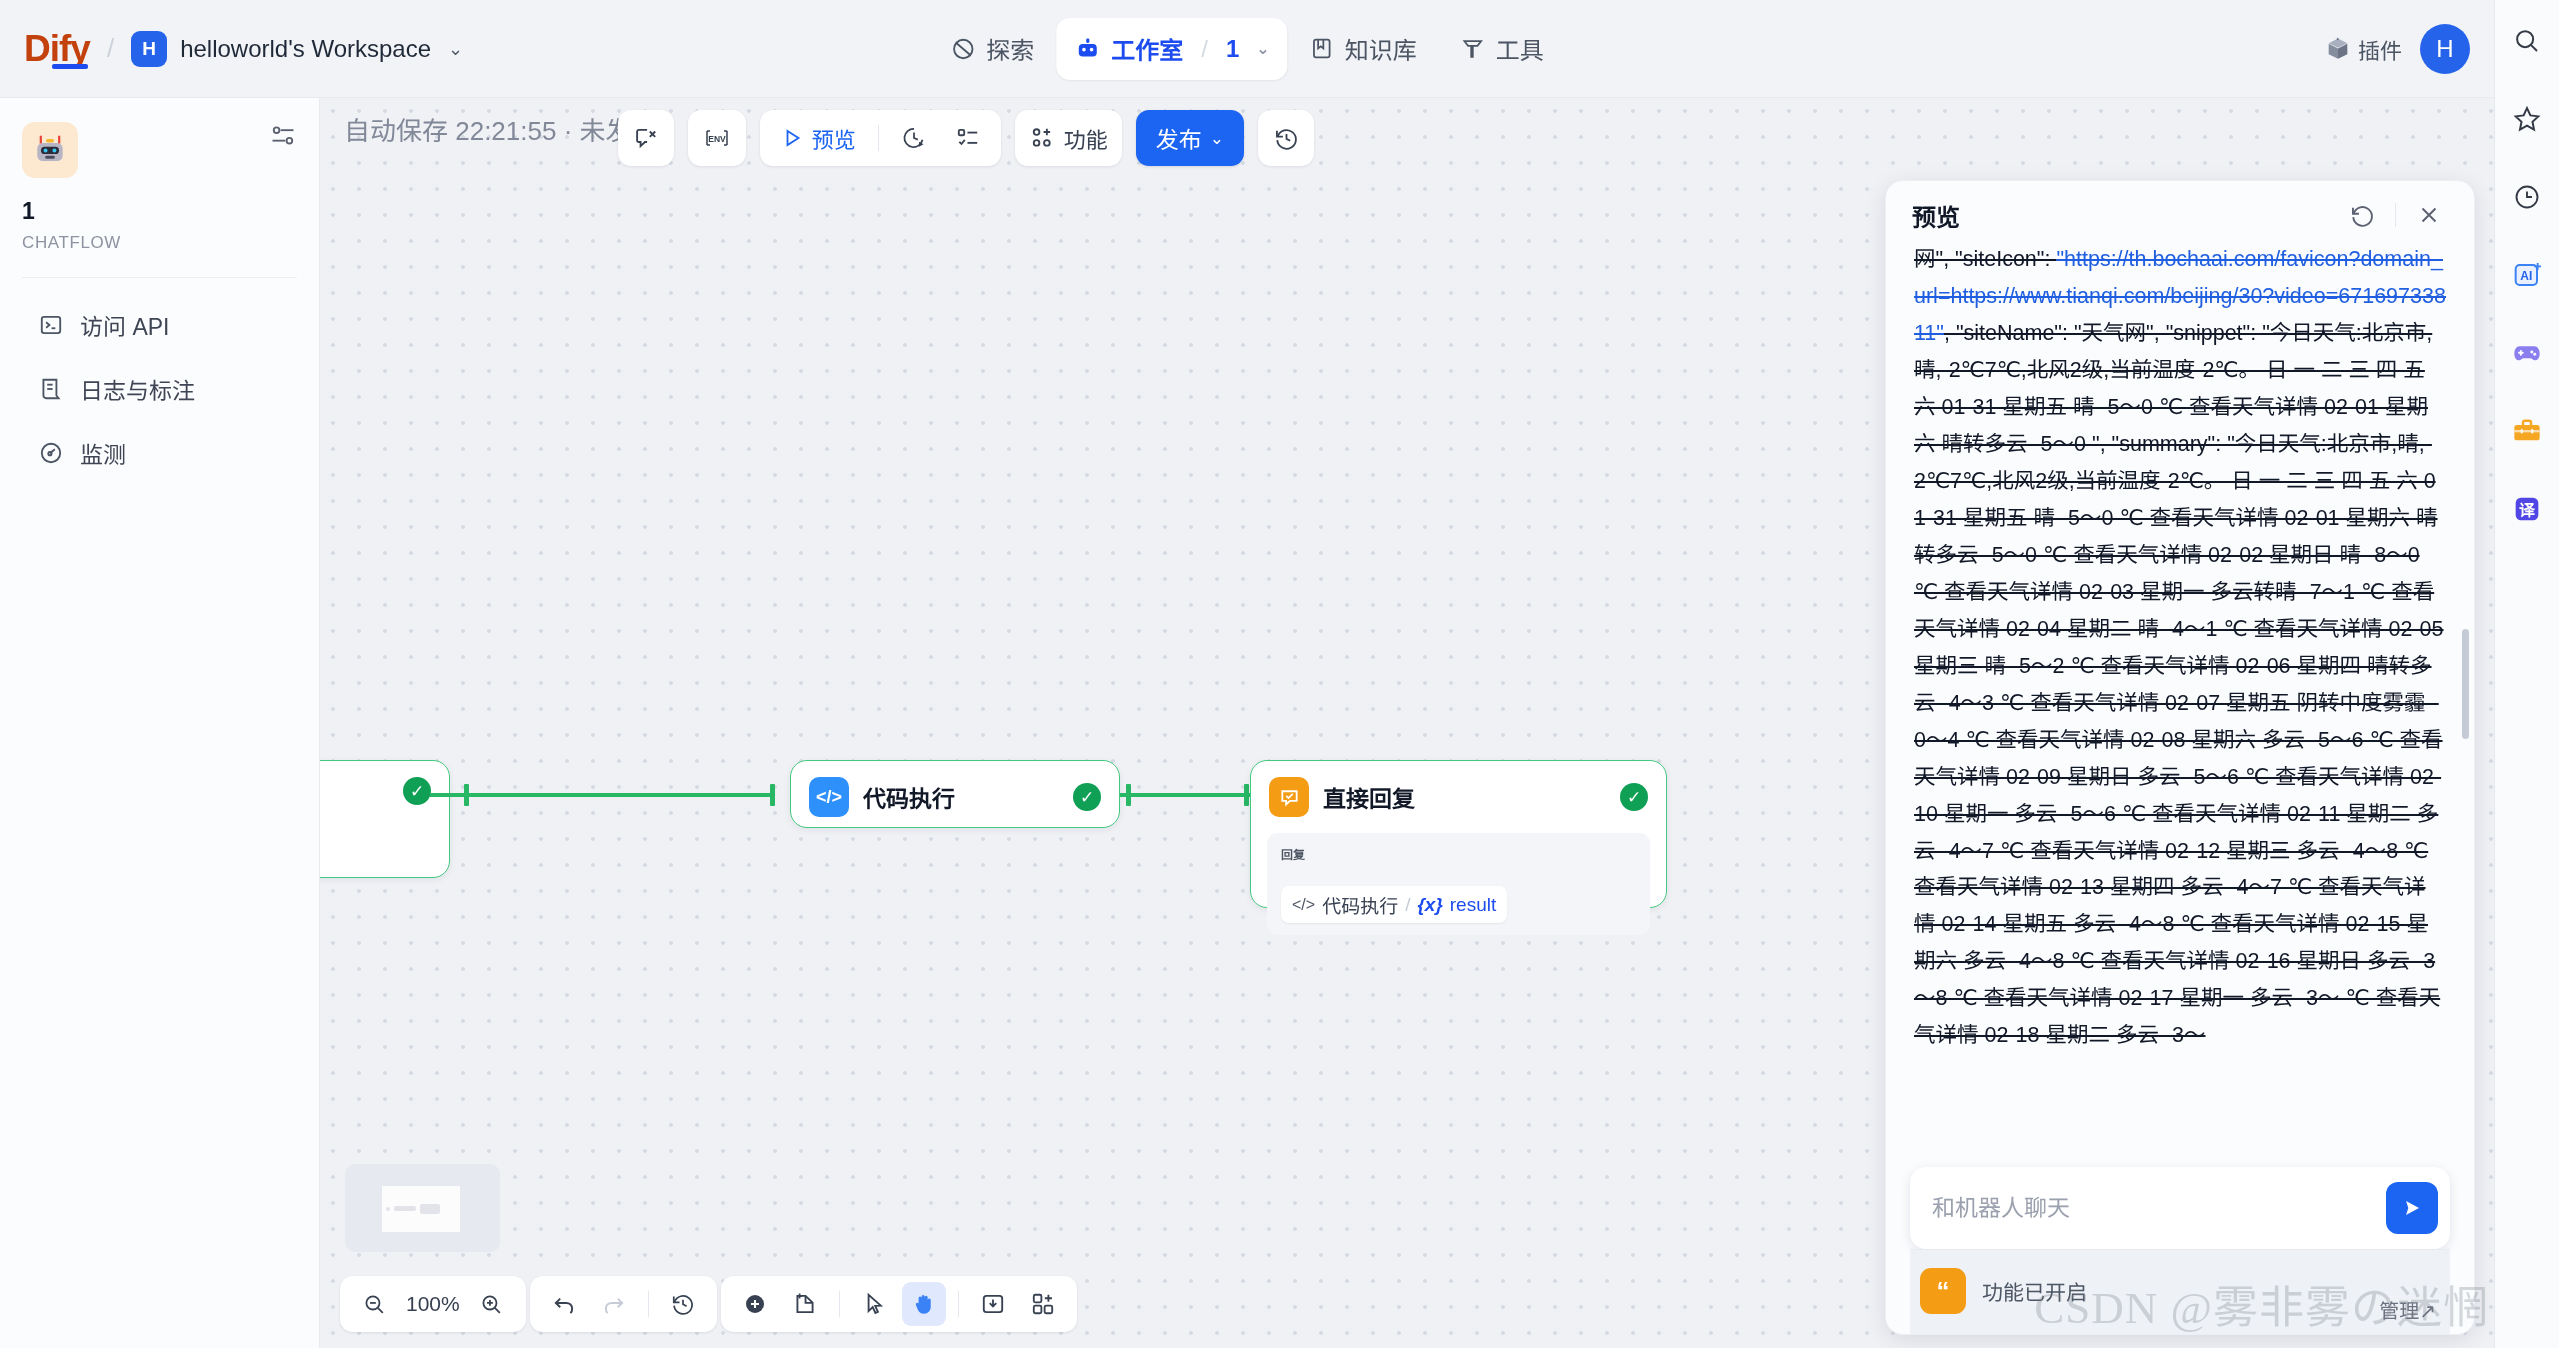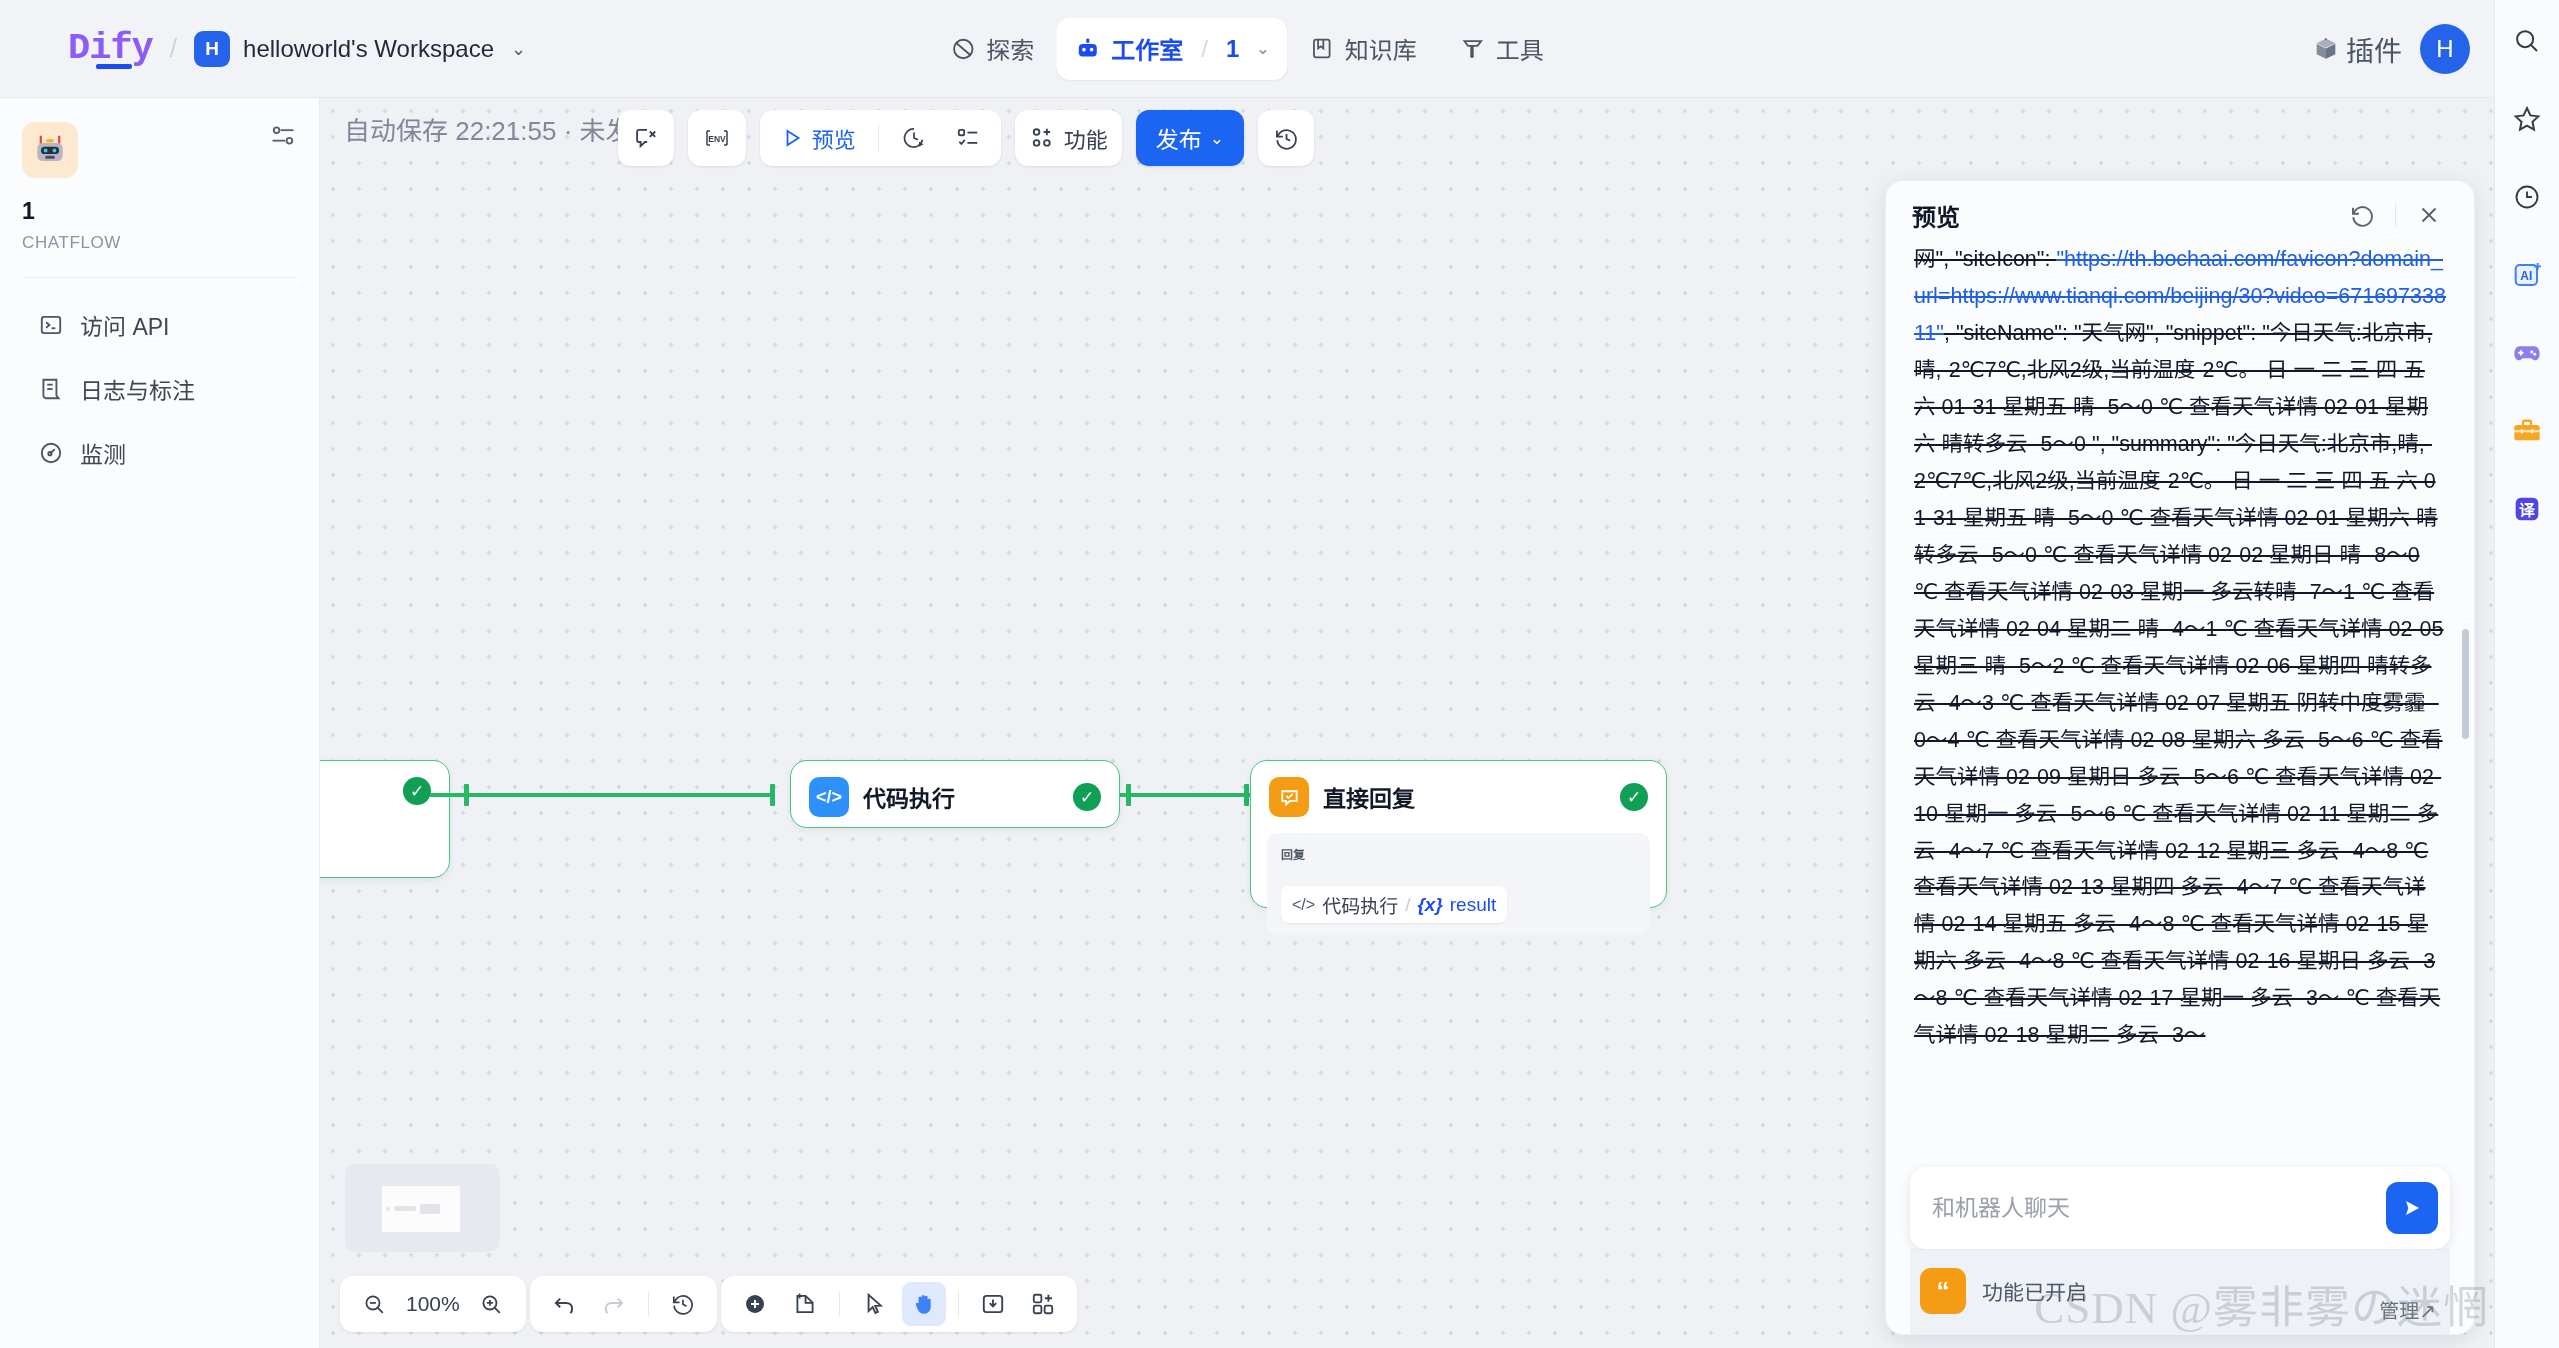--- a/index.html
+++ b/index.html
@@ -14,24 +14,23 @@
 
   
   .topbar {
     position: absolute; top: 0; left: 0; width: 2494px; height: 98px;
     background: #f1f3f7;
     display: flex; align-items: center;
     border-bottom: 1px solid #e7e9ef;
   }
   .brand-zone { display: flex; align-items: center; padding-left: 24px; gap: 13px; }
   .logo-dify {
-    font-size: 37px; font-weight: 700; color: #8b5cf6;
+    font-size: 37px; font-weight: 700; color: #c2410c;
     letter-spacing: -1px; position: relative; line-height: 1;
-    font-family: Liberation Mono, monospace;
-    margin-left: 44px;
+    font-family: Liberation Sans, sans-serif;
   }
   .logo-dify .under {
     position: absolute; left: 28px; bottom: -2px; width: 36px; height: 5px;
     background: #1c4cf0; border-radius: 2px;
   }
   .brand-slash { color: #cdd2dc; font-size: 26px; font-weight: 300; margin: 0 4px; }
   .ws-badge {
     width: 36px; height: 36px; border-radius: 9px; background: #2563eb;
     color: #fff; font-size: 19px; font-weight: 600;
     display: flex; align-items: center; justify-content: center;
@@ -54,21 +53,21 @@
     padding: 0 18px;
   }
   .nav-item .sep { color: #d5d9e2; font-weight: 300; margin: 0 8px; }
   .nav-item .cnt { color: #1c4cf0; font-weight: 700; }
   .nav-item .cnt-caret { color: #8d94a4; font-size: 16px; margin-left: 7px; }
   .ico { display: inline-flex; align-items: center; justify-content: center; }
 
   .nav-right {
     position: absolute; right: 24px; display: flex; align-items: center; gap: 18px;
   }
-  .plugin-btn { display: flex; align-items: center; gap: 6px; font-size: 28px; color: #4b5563; cursor: pointer; }
+  .plugin-btn { display: flex; align-items: center; gap: 6px; font-size: 22px; color: #4b5563; cursor: pointer; }
   .avatar-h {
     width: 50px; height: 50px; border-radius: 50%; background: #2563eb;
     color: #fff; font-size: 24px; font-weight: 500;
     display: flex; align-items: center; justify-content: center;
   }
 
   
   .rail {
     position: absolute; top: 0; right: 0; width: 65px; height: 1348px;
     background: #fafbfc; border-left: 1px solid #e6e8ee;

